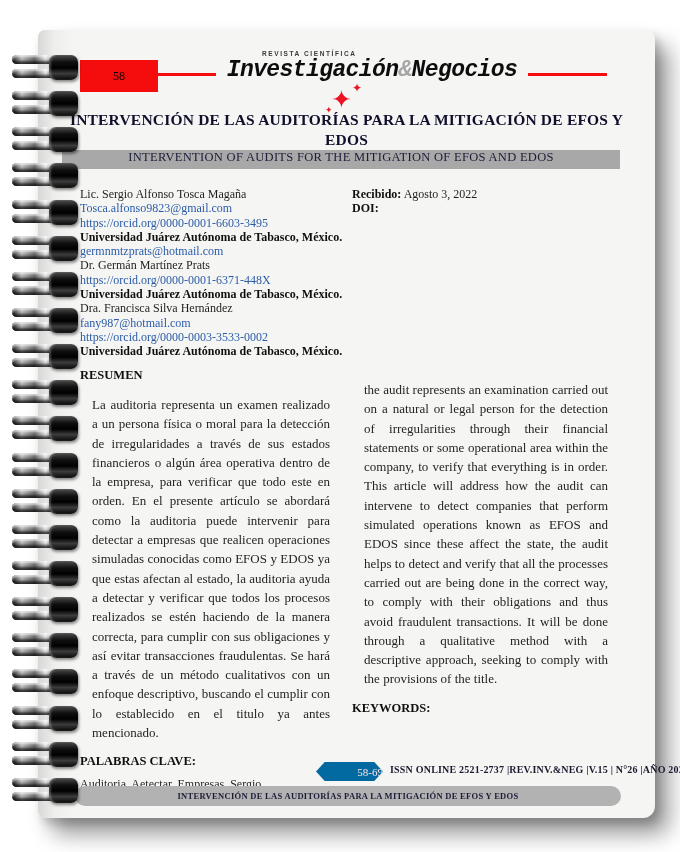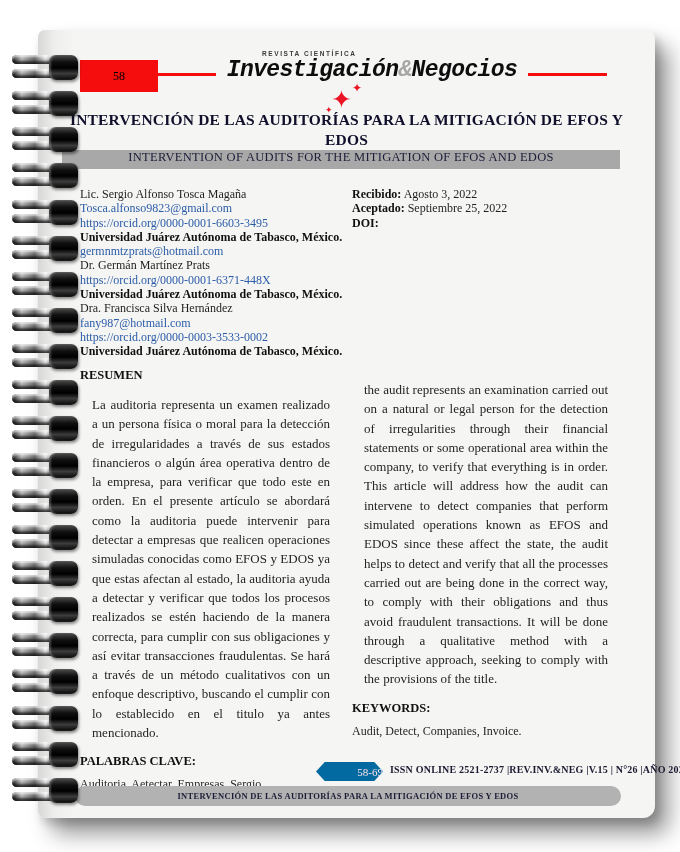--- a/index.html
+++ b/index.html
@@ -258,26 +258,24 @@
       </div>
       <div class="sec-head">RESUMEN</div>
       <p class="sec-body">La auditoria representa un examen realizado a un persona física o moral para la detección de irregularidades a través de sus estados financieros o algún área operativa dentro de la empresa, para verificar que todo este en orden. En el presente artículo se abordará como la auditoria puede intervenir para detectar a empresas que realicen operaciones simuladas conocidas como EFOS y EDOS ya que estas afectan al estado, la auditoria ayuda a detectar y verificar que todos los procesos realizados se estén haciendo de la manera correcta, para cumplir con sus obligaciones y así evitar transacciones fraudulentas. Se hará a través de un método cualitativos con un enfoque descriptivo, buscando el cumplir con lo establecido en el titulo ya antes mencionado.</p>
       <div class="kw-head">PALABRAS CLAVE:</div>
       <p class="kw-line">Auditoria, Aetectar, Empresas, Sergio.</p>
     </div>
 
     <div class="col-right">
       <div class="col-topspace">
         <div class="date-line"><span class="lbl">Recibido:</span><span> Agosto 3, 2022</span></div>
-        <div class="date-line"><span class="lbl">Aceptado:</span><span> Septiembre 25, 2022</span></div>
         <div class="date-line"><span class="lbl">DOI:</span></div>
       </div>
       <p class="sec-body">the audit represents an examination carried out on a natural or legal person for the detection of irregularities through their financial statements or some operational area within the company, to verify that everything is in order. This article will address how the audit can intervene to detect companies that perform simulated operations known as EFOS and EDOS since these affect the state, the audit helps to detect and verify that all the processes carried out are being done in the correct way, to comply with their obligations and thus avoid fraudulent transactions. It will be done through a qualitative method with a descriptive approach, seeking to comply with the provisions of the title.</p>
       <div class="kw-head">KEYWORDS:</div>
-      <p class="kw-line">Audit, Detect, Companies, Invoice.</p>
     </div>
 
   </div>
 
   <div class="footer-ribbon">
     <span>58-69</span>
   </div>
   <div class="footer-issn">ISSN ONLINE 2521-2737 |REV.INV.&amp;NEG |V.15 | N°26 |AÑO 2022</div>
   <div class="footer-pill">
     <span>INTERVENCIÓN DE LAS AUDITORÍAS PARA LA MITIGACIÓN DE EFOS Y EDOS</span>

